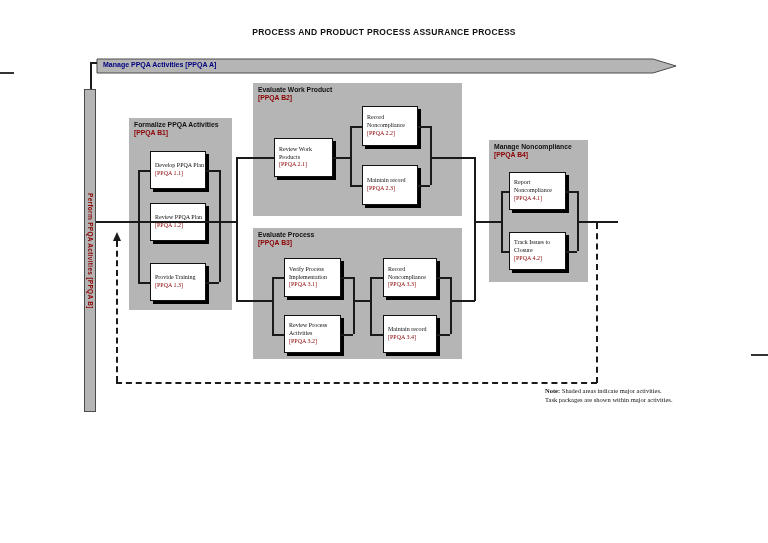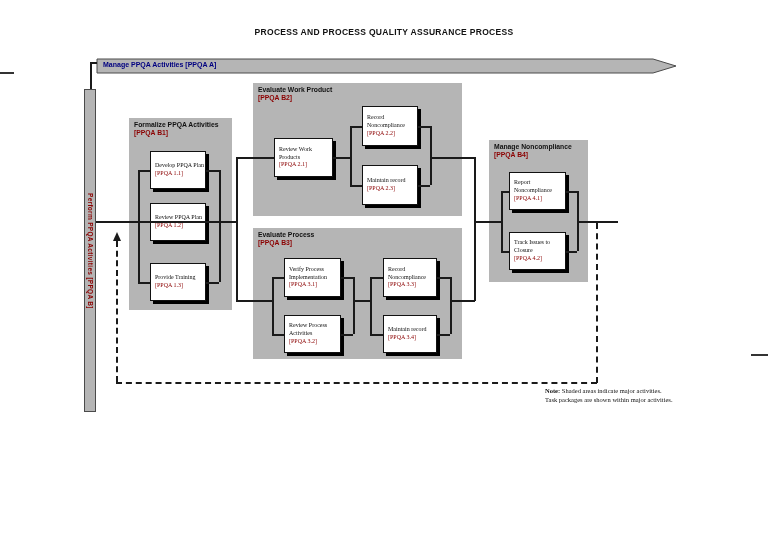--- a/index.html
+++ b/index.html
@@ -44,21 +44,21 @@
   .note{position:absolute;left:545px;top:387px;width:230px;
         font-family:"Liberation Serif",serif;font-size:6.5px;line-height:1.35;color:#111;}
   .note b{font-weight:bold;}
   .cropmark{position:absolute;background:#333;z-index:1;}
 </style>
 </head>
 <body>
 
 <div id="canvas">
 
-  <div class="title">PROCESS AND PROCESS QUALITY ASSURANCE PROCESS</div>
+  <div class="title">PROCESS AND PRODUCT PROCESS ASSURANCE PROCESS</div>
 
   <div class="cropmark" style="left:0;top:72px;width:14px;height:2px;"></div>
   <div class="cropmark" style="left:751px;top:354px;width:17px;height:2px;"></div>
 
   <div class="banner">
     <svg width="582" height="16">
       <polygon points="1,1 557,1 580,8 557,15 1,15" fill="#b5b5b5" stroke="#4a4a4a" stroke-width="1"></polygon>
     </svg>
     <span class="banner-label">Manage PPQA Activities [PPQA A]</span>
   </div>

